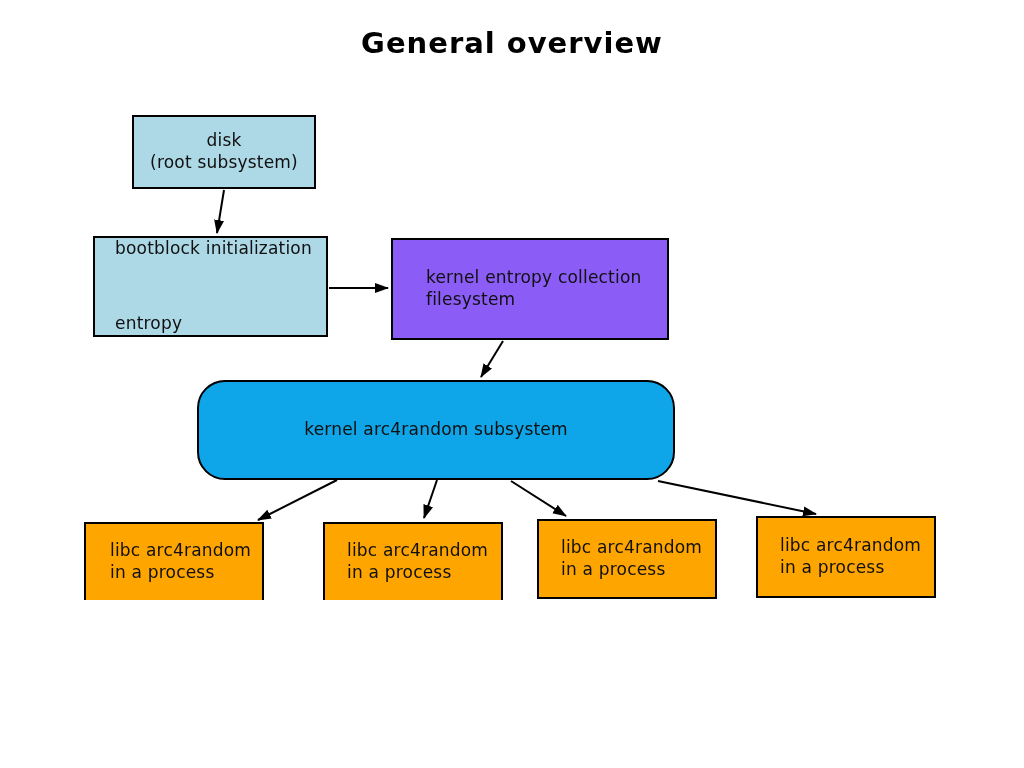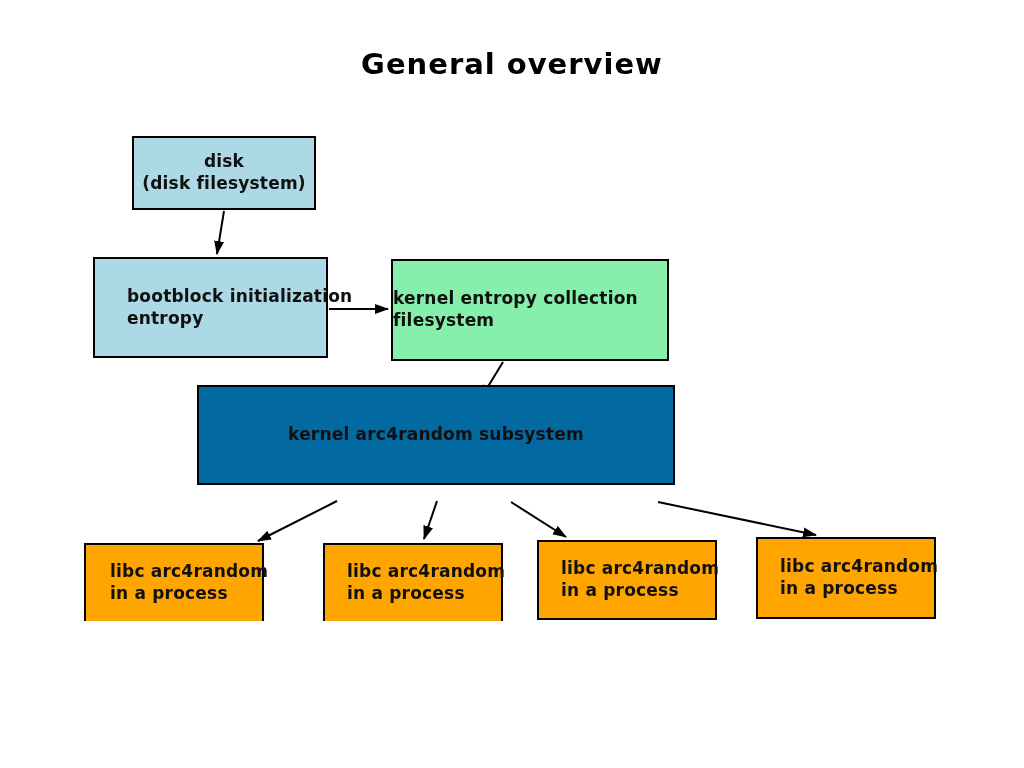--- a/index.html
+++ b/index.html
@@ -7,21 +7,20 @@
     padding: 0;
     background: #ffffff;
   }
   #canvas {
     position: relative;
     width: 1024px;
     height: 600px;
     background: #ffffff;
     overflow: hidden;
     font-family: "DejaVu Sans", "Liberation Sans", sans-serif;
-    margin-top: 21px;
   }
   .diagram-title {
     position: absolute;
     top: 26px;
     left: 0;
     width: 100%;
     text-align: center;
     font-size: 29px;
     font-weight: bold;
     letter-spacing: 1px;
@@ -31,21 +30,20 @@
     position: absolute;
     box-sizing: border-box;
     border: 2px solid #000000;
     display: flex;
     flex-direction: column;
     justify-content: center;
     font-size: 17px;
     line-height: 1.28;
     color: #101010;
     letter-spacing: 0.2px;
-    font-weight: bold;
   }
   .node.align-center { text-align: center; padding: 0 6px; }
   .node.align-left   { text-align: left; }
   .node .line { white-space: nowrap; }
   #edge-layer {
     position: absolute;
     left: 0;
     top: 0;
     pointer-events: none;
   }
@@ -71,34 +69,34 @@
     <line x1="329" y1="288" x2="388" y2="288" marker-end="url(#arrowhead)"></line>
     <line x1="503" y1="341" x2="481" y2="377" marker-end="url(#arrowhead)"></line>
     <line x1="337" y1="480" x2="258" y2="520" marker-end="url(#arrowhead)"></line>
     <line x1="437" y1="480" x2="424" y2="518" marker-end="url(#arrowhead)"></line>
     <line x1="511" y1="481" x2="566" y2="516" marker-end="url(#arrowhead)"></line>
     <line x1="658" y1="481" x2="816" y2="514" marker-end="url(#arrowhead)"></line>
   </svg>
 
   <div class="node align-center" style="left: 132px; top: 115px; width: 184px; height: 74px; background-color: rgb(173, 216, 230);">
     <div class="line">disk</div>
-    <div class="line">(disk filesystem)</div>
+    <div class="line">(root subsystem)</div>
   </div>
 
-  <div class="node align-left" style="left: 93px; top: 236px; width: 235px; height: 101px; padding-left: 32px; background-color: rgb(173, 216, 230);">
+  <div class="node align-left" style="left: 93px; top: 236px; width: 235px; height: 101px; padding-left: 20px; background-color: rgb(173, 216, 230); justify-content: space-between;">
     <div class="line">bootblock initialization</div>
     <div class="line">entropy</div>
   </div>
 
-  <div class="node align-left" style="left: 391px; top: 238px; width: 278px; height: 102px; background-color: #86efac;">
+  <div class="node align-left" style="left: 391px; top: 238px; width: 278px; height: 102px; padding-left: 33px; background-color: #8b5cf6;">
     <div class="line">kernel entropy collection</div>
     <div class="line">filesystem</div>
   </div>
 
-  <div class="node align-center" style="left: 197px; top: 364px; width: 478px; height: 100px; background-color: #0369a1;">
+  <div class="node align-center" style="left: 197px; top: 380px; width: 478px; height: 100px; background-color: #0ea5e9; border-radius: 28px;">
     <div class="line">kernel arc4random subsystem</div>
   </div>
 
   <div class="node align-left" style="left: 84px; top: 522px; width: 180px; height: 80px; padding-left: 24px; background-color: rgb(255, 165, 0);">
     <div class="line">libc arc4random</div>
     <div class="line">in a process</div>
   </div>
 
   <div class="node align-left" style="left: 323px; top: 522px; width: 180px; height: 80px; padding-left: 22px; background-color: rgb(255, 165, 0);">
     <div class="line">libc arc4random</div>

